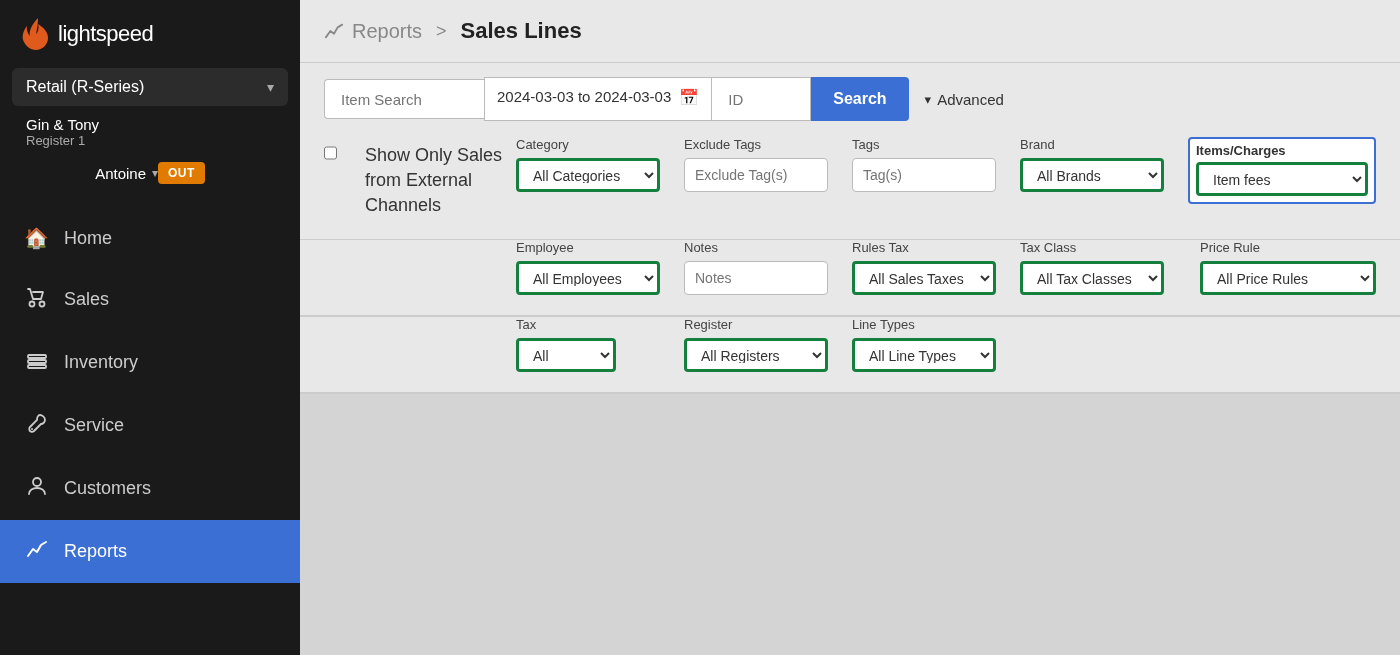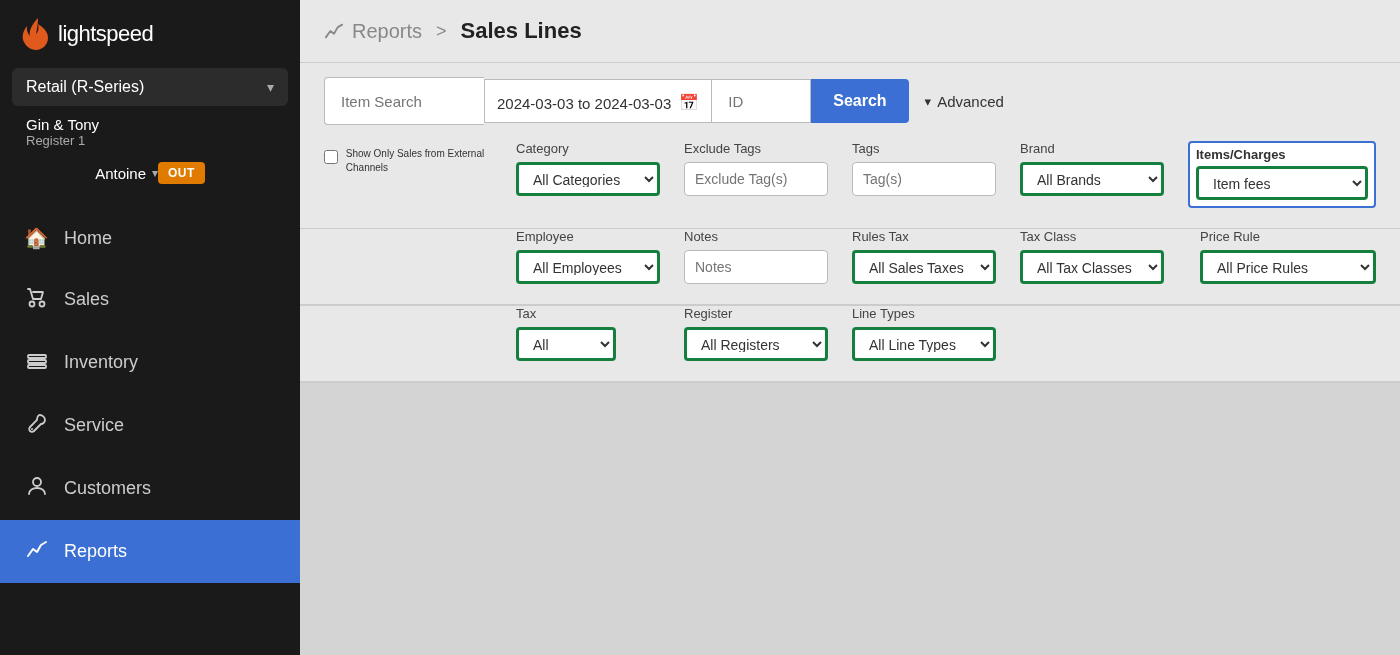--- a/index.html
+++ b/index.html
@@ -122,32 +122,32 @@
     }
     .search-item-input {
       border: 1px solid #bbb;
       background: #fff;
       padding: 10px 16px;
       font-size: 15px;
       color: #888;
       border-right: none;
       border-radius: 4px 0 0 4px;
       width: 160px;
-      height: 48px;
+      height: 40px;
       outline: none;
     }
     .date-input {
       border: 1px solid #bbb;
       background: #fff;
       padding: 10px 12px;
       font-size: 15px;
       color: #333;
       border-right: none;
       height: 44px;
-      display: flex; align-items: flex-end; gap: 8px;
+      display: flex; align-items: flex-start; gap: 8px;
       white-space: nowrap;
     }
     .date-cal-icon { color: #555; font-size: 16px; }
     .id-input {
       border: 1px solid #bbb;
       background: #fff;
       padding: 10px 16px;
       font-size: 15px;
       color: #888;
       height: 44px;
@@ -185,21 +185,21 @@
       grid-template-columns: 180px 1fr 1fr 1fr 1fr 200px;
       gap: 0;
     }
     .filter-left-col {
       display: flex;
       align-items: flex-start;
       padding-top: 6px;
       gap: 8px;
     }
     .filter-checkbox { width: 16px; height: 16px; cursor: pointer; margin-top: 2px; }
-    .filter-checkbox-label { font-size: 10px; color: #333; line-height: 1.4; }
+    .filter-checkbox-label { font-size: 18px; color: #333; line-height: 1.4; margin-left: 20px; }
     .filter-group {
       display: flex;
       flex-direction: column;
       gap: 6px;
       padding: 0 12px;
     }
     .filter-label { font-size: 13px; color: #444; font-weight: 500; }
     .filter-select {
       border: 3px solid #15803d;
       background: #fff;

